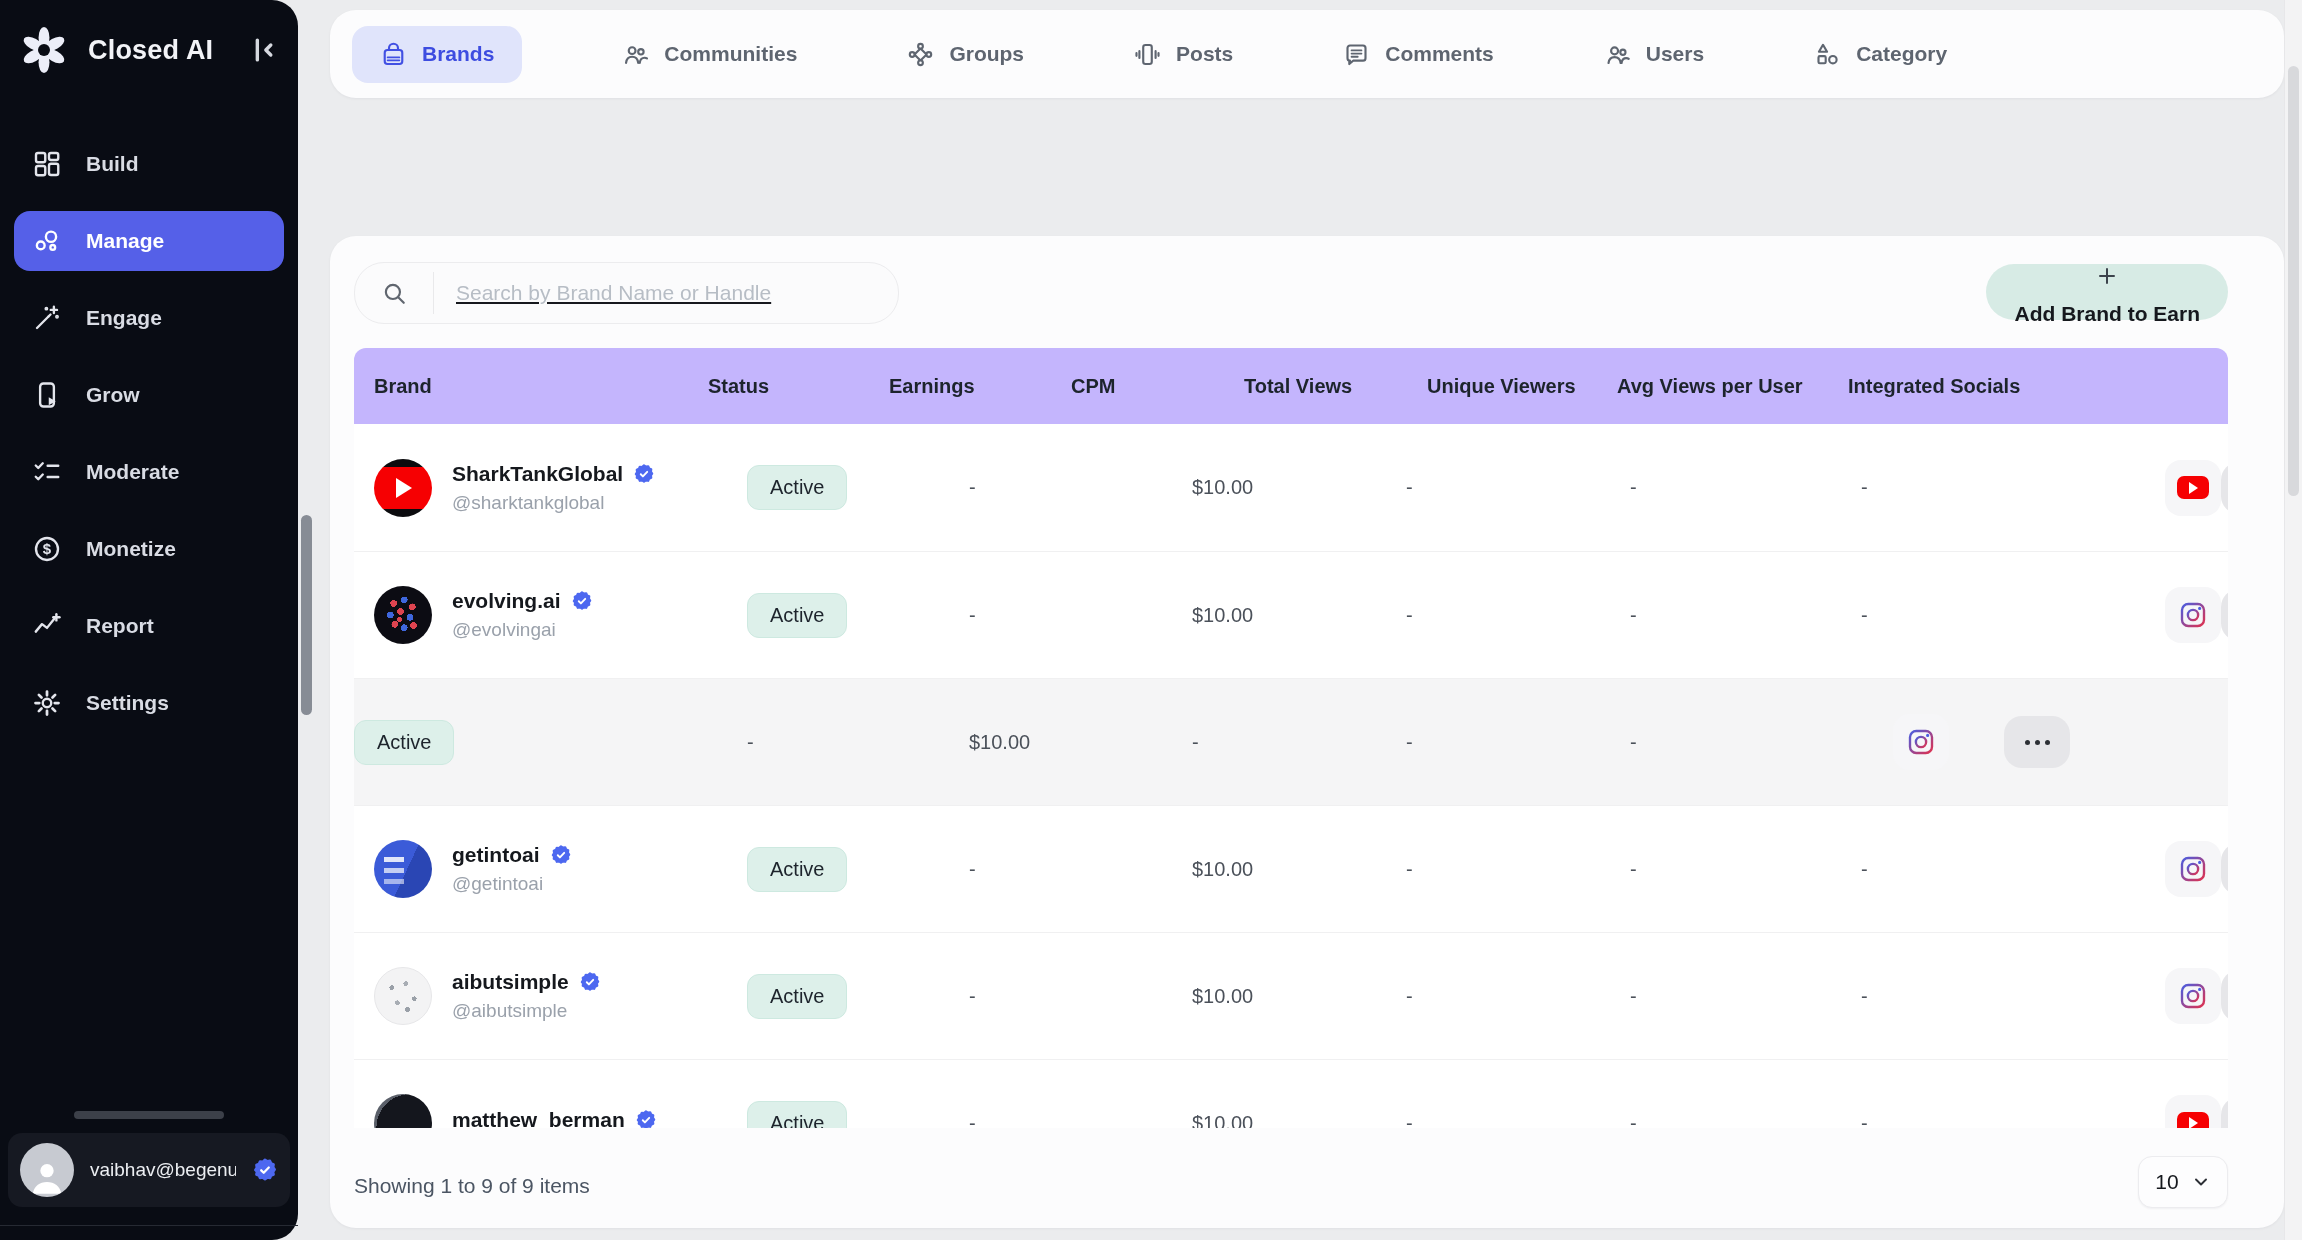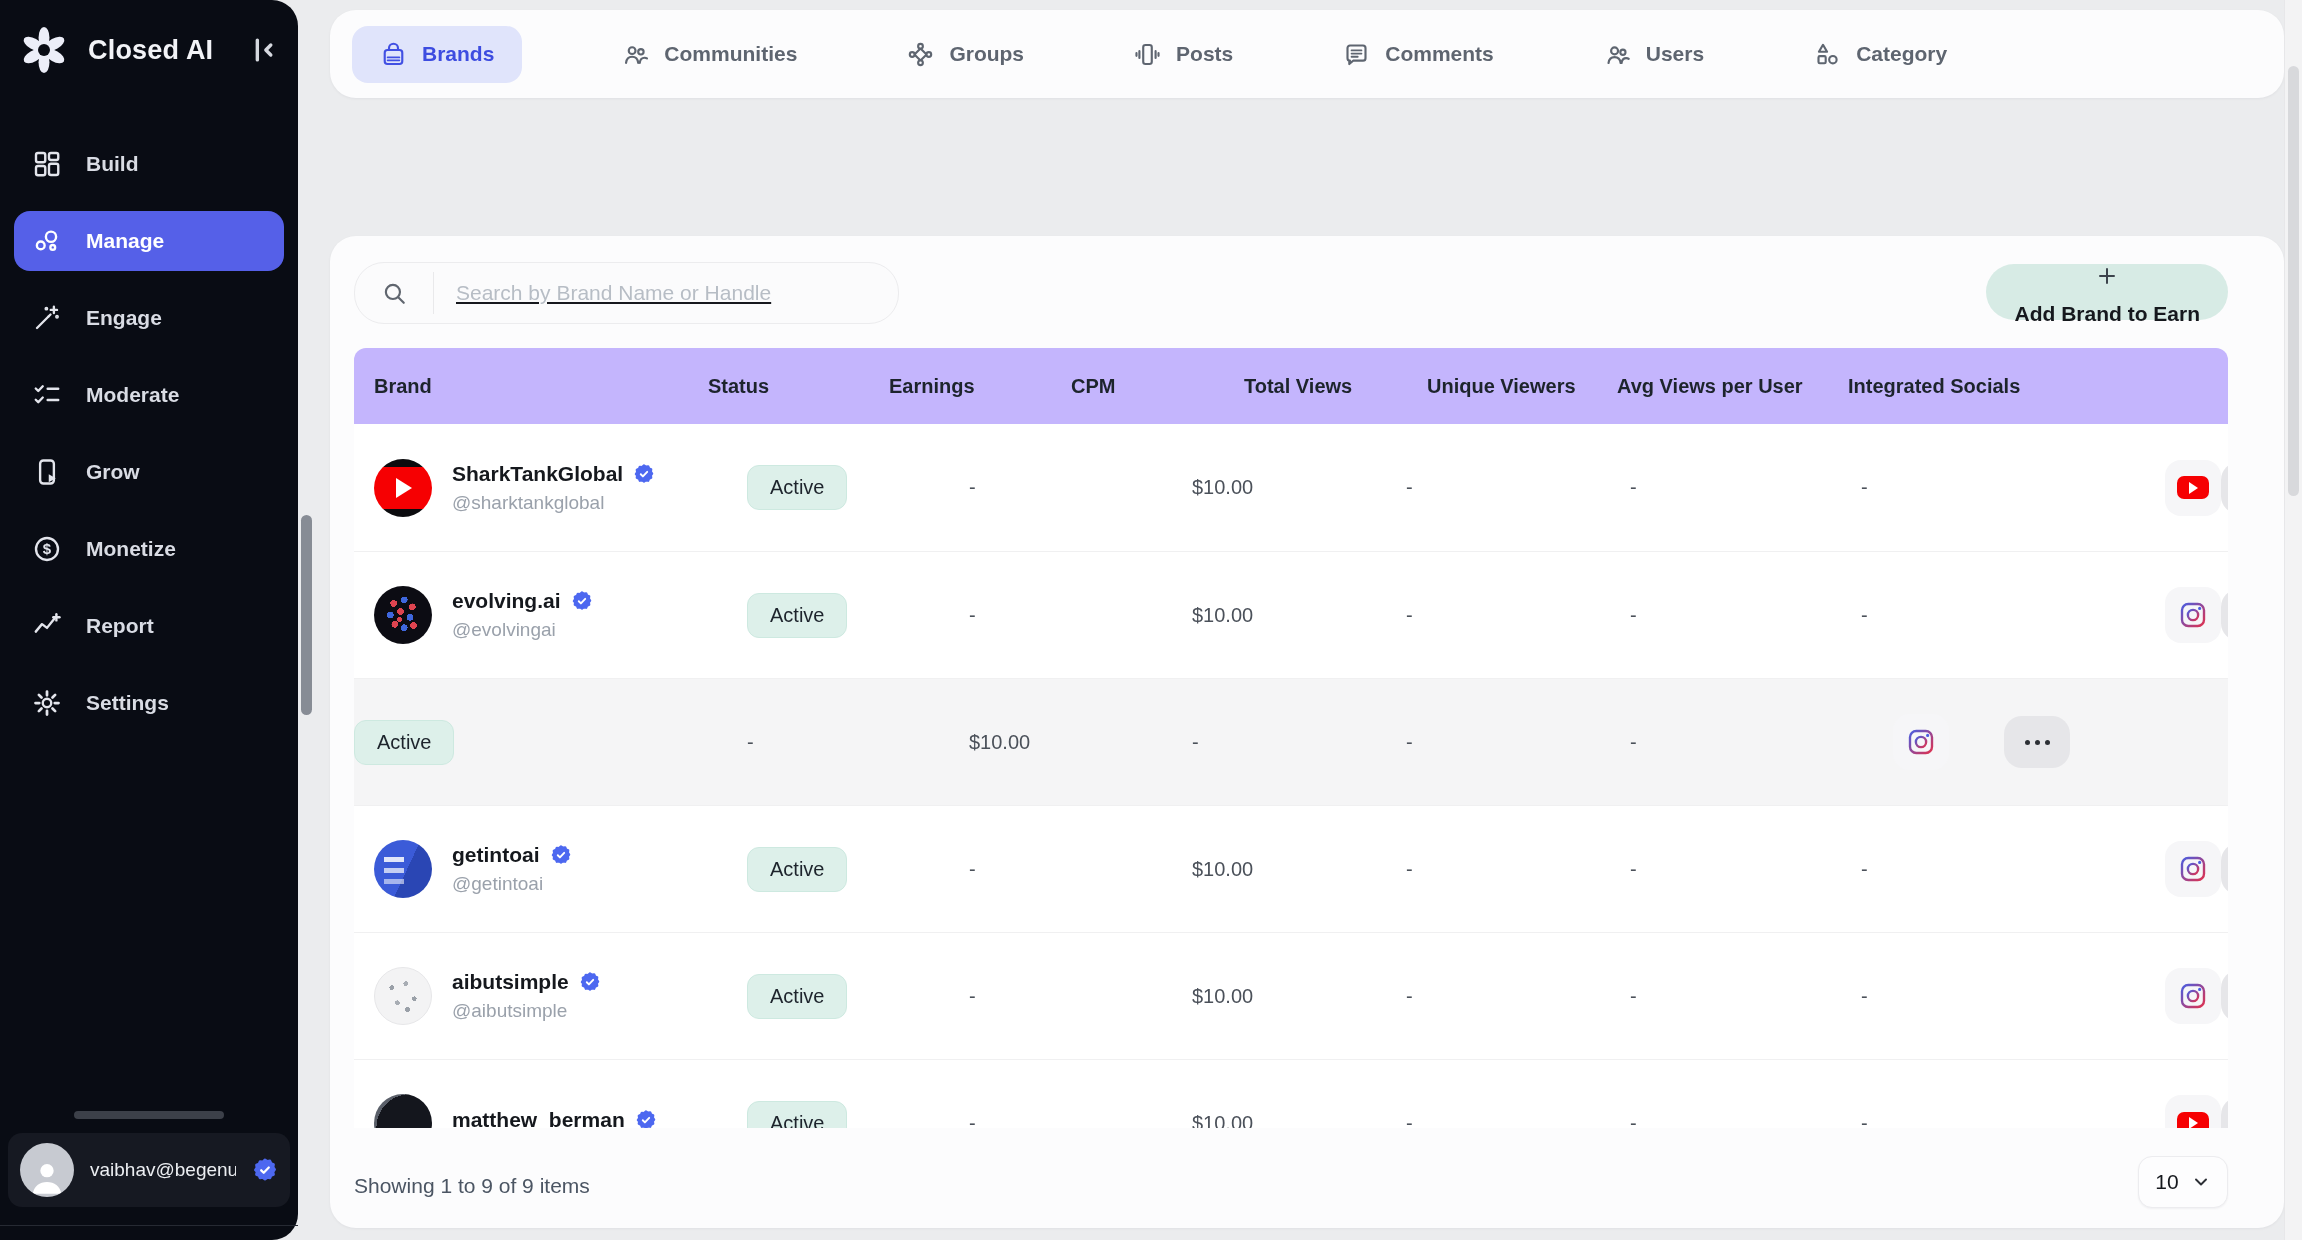--- a/index.html
+++ b/index.html
@@ -222,36 +222,36 @@
               <path d="M15 5.5h5"></path>
               <circle cx="11.5" cy="4.5" r="0.6" fill="currentColor"></circle>
               <circle cx="20" cy="11" r="0.6" fill="currentColor"></circle>
             </svg>
           </span>
           <span class="label">Engage</span>
         </div>
         <div class="nav-item">
           <span class="icon">
             <svg viewBox="0 0 24 24" fill="none" stroke="currentColor" stroke-width="1.9" stroke-linecap="round" stroke-linejoin="round">
+              <rect x="6.5" y="2.8" width="11" height="18.4" rx="2.6"></rect>
+              <path d="M13.4 13.8 19 17l-5.6 3.2z" fill="currentColor" stroke="none"></path>
+            </svg>
+          </span>
+          <span class="label">Grow</span>
+        </div>
+        <div class="nav-item">
+          <span class="icon">
+            <svg viewBox="0 0 24 24" fill="none" stroke="currentColor" stroke-width="1.9" stroke-linecap="round" stroke-linejoin="round">
               <path d="m3 6.8 2 2 3.6-3.8"></path>
               <path d="M12.5 7h8.5"></path>
               <path d="m3 15.8 2 2 3.6-3.8"></path>
               <path d="M12.5 16h8.5"></path>
             </svg>
           </span>
           <span class="label">Moderate</span>
-        </div>
-        <div class="nav-item">
-          <span class="icon">
-            <svg viewBox="0 0 24 24" fill="none" stroke="currentColor" stroke-width="1.9" stroke-linecap="round" stroke-linejoin="round">
-              <rect x="6.5" y="2.8" width="11" height="18.4" rx="2.6"></rect>
-              <path d="M13.4 13.8 19 17l-5.6 3.2z" fill="currentColor" stroke="none"></path>
-            </svg>
-          </span>
-          <span class="label">Grow</span>
         </div>
         <div class="nav-item">
           <span class="icon">
             <svg viewBox="0 0 24 24" fill="none" stroke="currentColor" stroke-width="1.9" stroke-linecap="round" stroke-linejoin="round">
               <circle cx="12" cy="12" r="8.8"></circle>
               <text x="12" y="16.2" text-anchor="middle" font-size="12" font-weight="bold" fill="currentColor" stroke="none" font-family="Liberation Sans, sans-serif">$</text>
             </svg>
           </span>
           <span class="label">Monetize</span>
         </div>

